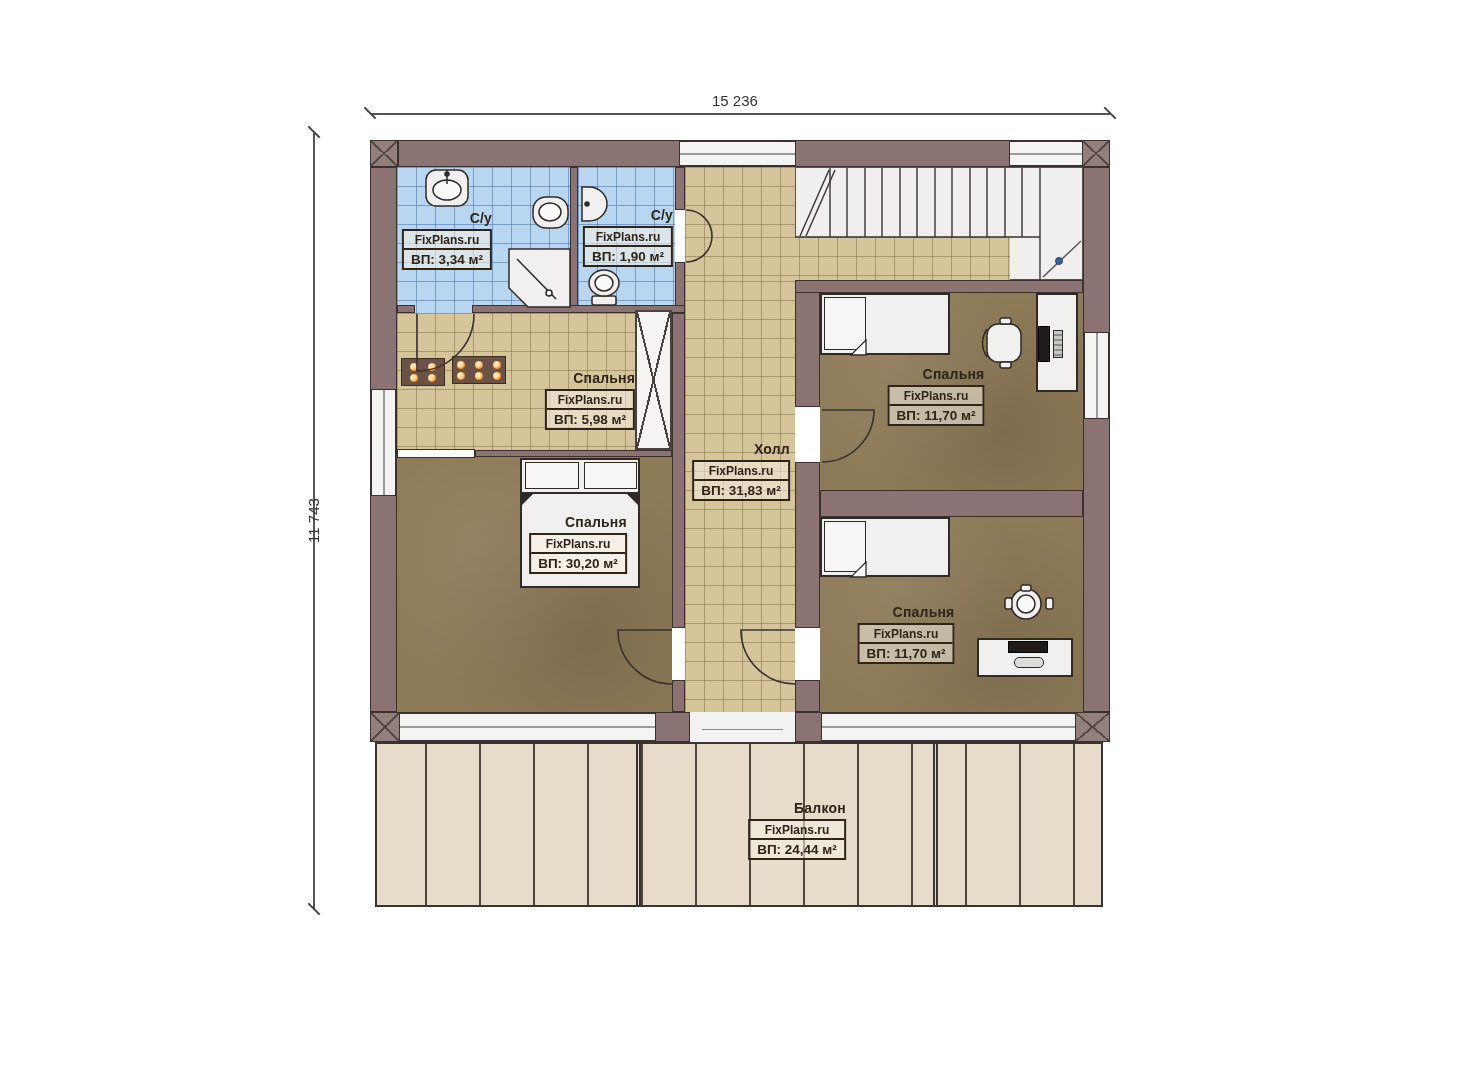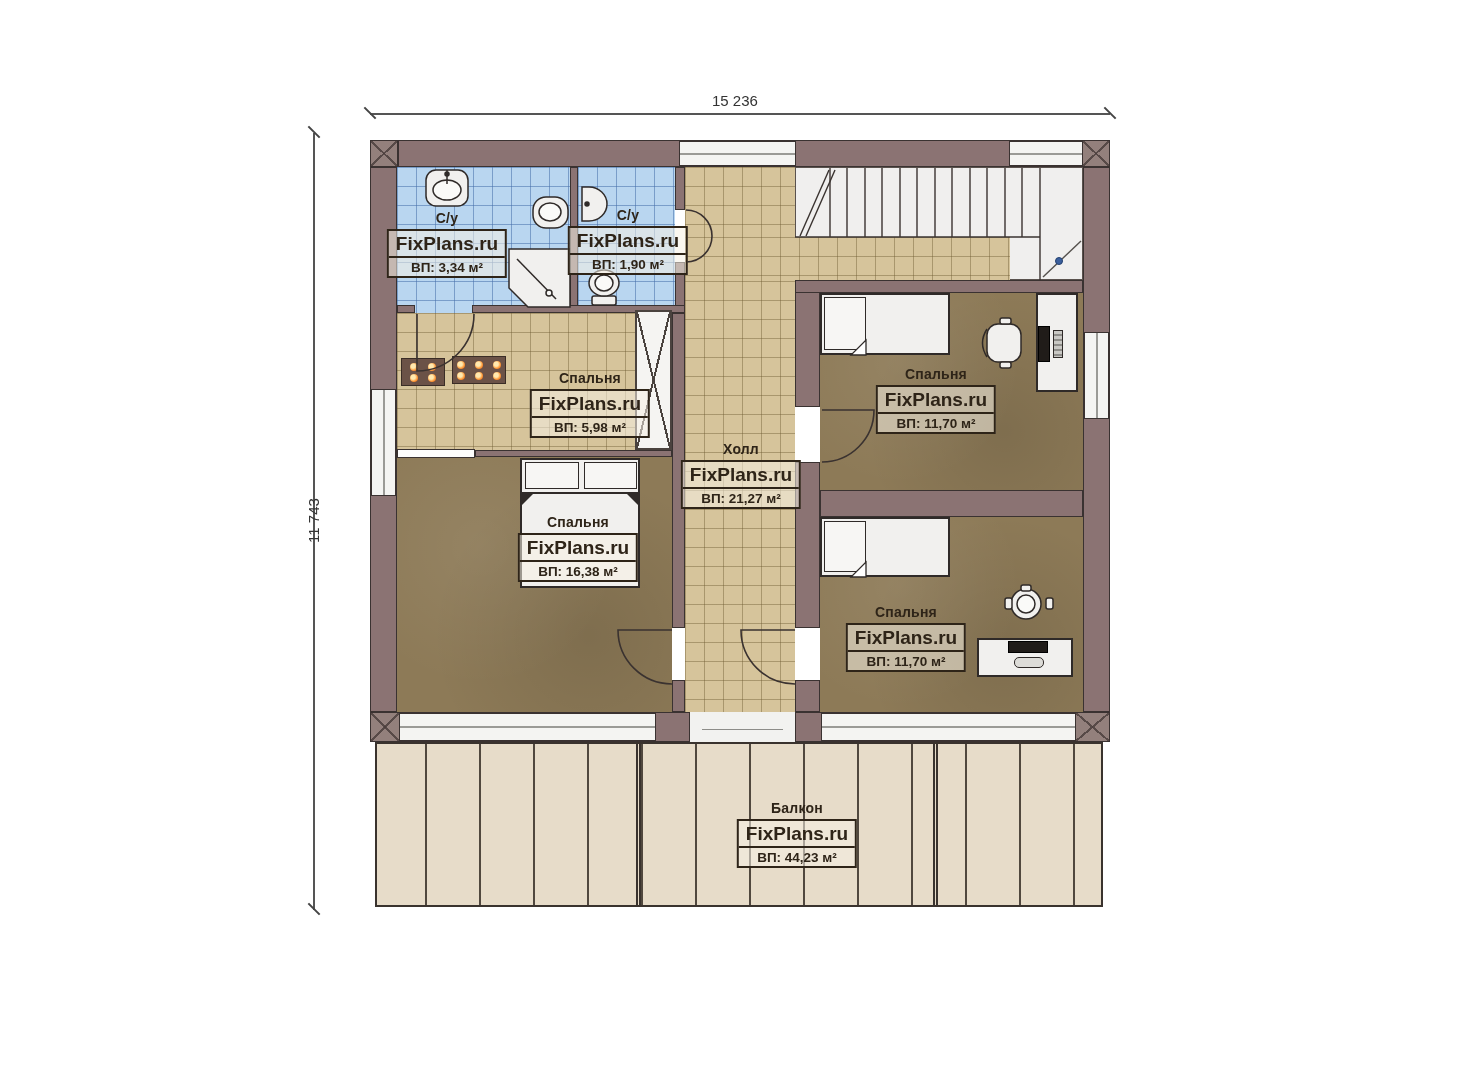--- a/index.html
+++ b/index.html
@@ -44,23 +44,23 @@
   .keyboard{position:absolute;background:#dddcd8;border:1.5px solid #2f2a28;box-sizing:border-box;}
   .stripes{position:absolute;background:repeating-linear-gradient(180deg,#c9c8c4 0 3px,#8e8d89 3px 5px);border:1px solid #2f2a28;box-sizing:border-box;}
   .rack{position:absolute;background:#6b5247;border:1px solid #3a2d26;box-sizing:border-box;display:grid;place-items:center;}
   .rack .dots{display:grid;grid-gap:3px 10px;}
   .dot{width:8px;height:8px;border-radius:50%;background:radial-gradient(circle at 40% 40%, #ffe9b0 0 30%, var(--accent-orange) 60%, #c1440e 100%);}
   .closet{position:absolute;background:#f5f4f2;border:2px solid #4a423e;box-sizing:border-box;
     background-image:
     linear-gradient(to top right, transparent calc(50% - 1px), #4a423e calc(50% - 1px), #4a423e calc(50% + 1px), transparent calc(50% + 1px)),
     linear-gradient(to bottom right, transparent calc(50% - 1px), #4a423e calc(50% - 1px), #4a423e calc(50% + 1px), transparent calc(50% + 1px));}
   .room-label{position:absolute;transform:translateX(-50%);text-align:center;color:var(--label-ink);font-weight:bold;z-index:30;}
-  .room-label .rname{font-size:14px;margin-bottom:3px;letter-spacing:.2px;}
+  .room-label .rname{font-size:14px;margin-bottom:3px;letter-spacing:.2px;text-align:right;}
   .rbox{display:inline-block;border:2px solid var(--label-ink);background:rgba(246,241,228,.55);}
-  .rbox .r1{padding:2px 7px 1px;border-bottom:2px solid var(--label-ink);font-size:19px;white-space:nowrap;}
+  .rbox .r1{padding:2px 7px 1px;border-bottom:2px solid var(--label-ink);font-size:12px;white-space:nowrap;}
   .rbox .r2{padding:2px 7px 1px;font-size:13.5px;white-space:nowrap;}
   .dim-line{position:absolute;background:#555;}
   .dim-tick{position:absolute;width:16px;height:2px;background:#444;transform:rotate(45deg);}
   .dim-label{position:absolute;color:#333;font-size:15px;white-space:nowrap;}
   .overlay{position:absolute;left:0;top:0;z-index:20;pointer-events:none;}
   .overlay *{vector-effect:non-scaling-stroke;}
 </style>
 </head>
 <body>
 
@@ -270,29 +270,29 @@
     <div class="rbox">
       <div class="r1">FixPlans.ru</div>
       <div class="r2">ВП: 5,98 м²</div>
     </div>
   </div>
 
   <div class="room-label" style="left:741px;top:441px;">
     <div class="rname">Холл</div>
     <div class="rbox">
       <div class="r1">FixPlans.ru</div>
-      <div class="r2">ВП: 21,27 м²</div>
+      <div class="r2">ВП: 31,83 м²</div>
     </div>
   </div>
 
   <div class="room-label" style="left:578px;top:514px;">
     <div class="rname">Спальня</div>
     <div class="rbox">
       <div class="r1">FixPlans.ru</div>
-      <div class="r2">ВП: 16,38 м²</div>
+      <div class="r2">ВП: 30,20 м²</div>
     </div>
   </div>
 
   <div class="room-label" style="left:936px;top:366px;">
     <div class="rname">Спальня</div>
     <div class="rbox">
       <div class="r1">FixPlans.ru</div>
       <div class="r2">ВП: 11,70 м²</div>
     </div>
   </div>
@@ -302,17 +302,17 @@
     <div class="rbox">
       <div class="r1">FixPlans.ru</div>
       <div class="r2">ВП: 11,70 м²</div>
     </div>
   </div>
 
   <div class="room-label" style="left:797px;top:800px;">
     <div class="rname">Балкон</div>
     <div class="rbox">
       <div class="r1">FixPlans.ru</div>
-      <div class="r2">ВП: 44,23 м²</div>
+      <div class="r2">ВП: 24,44 м²</div>
     </div>
   </div>
 
 </div>
 
 </body></html>

